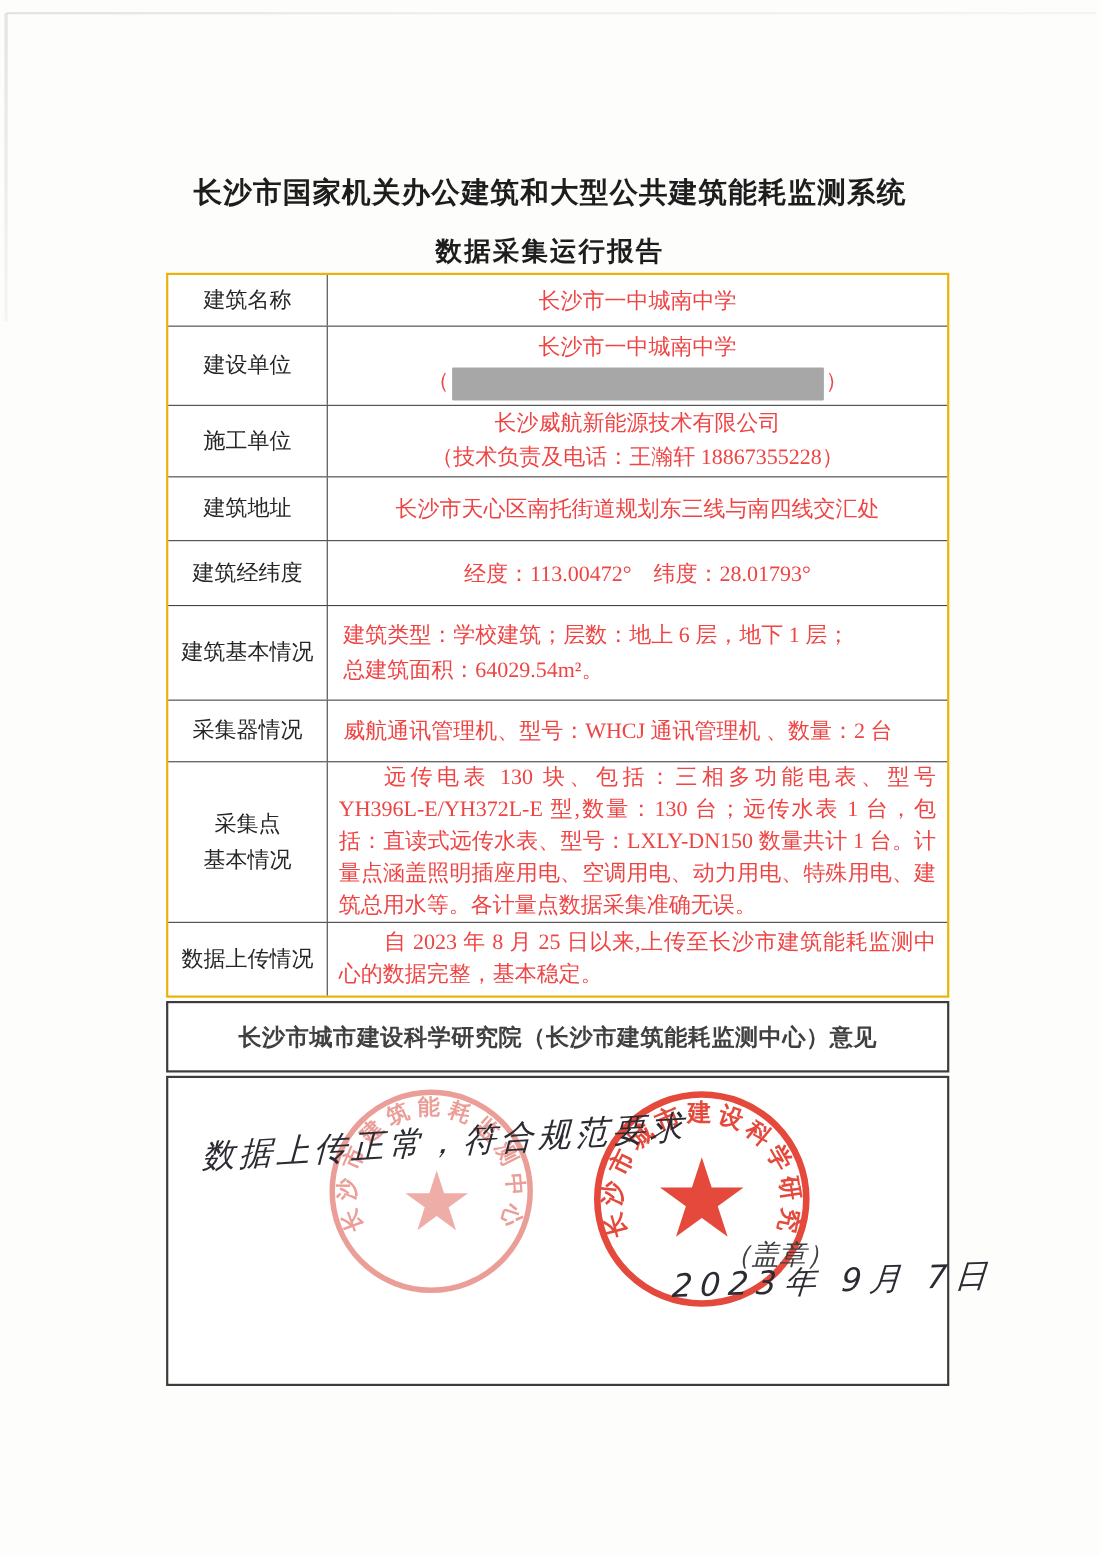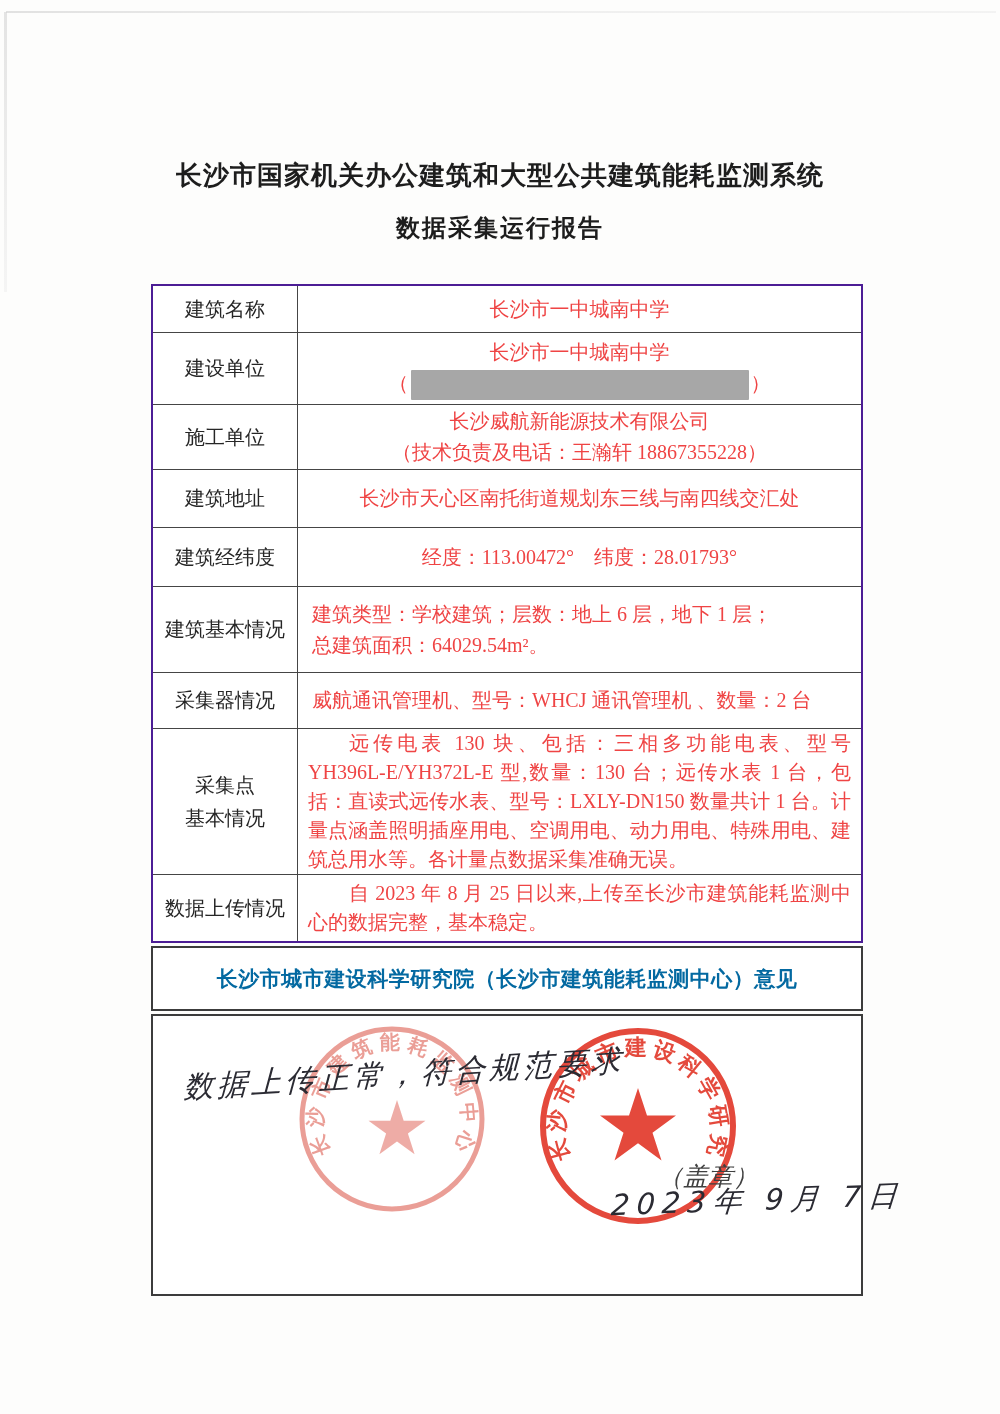--- a/index.html
+++ b/index.html
@@ -17,39 +17,39 @@
   .scan-left{position:absolute;top:12px;left:4px;width:3px;height:280px;
     background:linear-gradient(to bottom,#cfcfcf,#eeeeee);opacity:.55;}
 
   .title1{position:absolute;top:158px;left:0;width:100%;
     text-align:center;font-size:26px;font-weight:bold;letter-spacing:1px;margin:0;color:#1d1d1d;}
   .title2{position:absolute;top:212px;left:0;width:100%;
     text-align:center;font-size:24px;font-weight:bold;letter-spacing:2px;margin:0;color:#1d1d1d;}
 
   .content{position:absolute;top:248px;left:151px;width:712px;}
 
-  .main-table{border:2px solid #4c1d95;background:#fff;margin-top:36px;}
+  .main-table{border:2px solid #eab308;background:#fff;}
   .tr{display:flex;}
   .tr + .tr{border-top:1px solid #454545;}
   .th{width:144px;min-width:144px;border-right:1px solid #454545;
     display:flex;align-items:center;justify-content:center;
     text-align:center;font-size:20px;line-height:1.65;white-space:pre-line;color:#262626;}
   .td{flex:1;display:flex;flex-direction:column;justify-content:center;
     padding:2px 10px;font-size:20px;color:#ef4444;}
   .center{text-align:center;}
   .leftpad{padding-left:14px;padding-right:28px;}
   .para{text-indent:2.05em;text-align:justify;line-height:29px;}
   .vline{line-height:1.55;}
 
   .redact{display:inline-block;width:338px;height:30px;background:var(--redaction,#a7a7a7);
     vertical-align:middle;margin:0 2px;border-radius:1px;}
 
   .opinion-band{margin-top:3px;border:2px solid #3c3c3c;background:#fff;
     height:61px;display:flex;align-items:center;justify-content:center;
-    font-weight:bold;font-size:21px;letter-spacing:.5px;color:#0369a1;}
+    font-weight:bold;font-size:21px;letter-spacing:.5px;color:#404040;}
 
   .stamp-box{margin-top:3px;border:2px solid #3c3c3c;background:#fff;
     height:278px;position:relative;}
   .stamp-svg{position:absolute;top:0;left:0;z-index:1;}
 
   .handwriting{
     font-family:"DejaVu Sans",sans-serif;
     font-style:italic;
     color:#2b2b33;
   }

